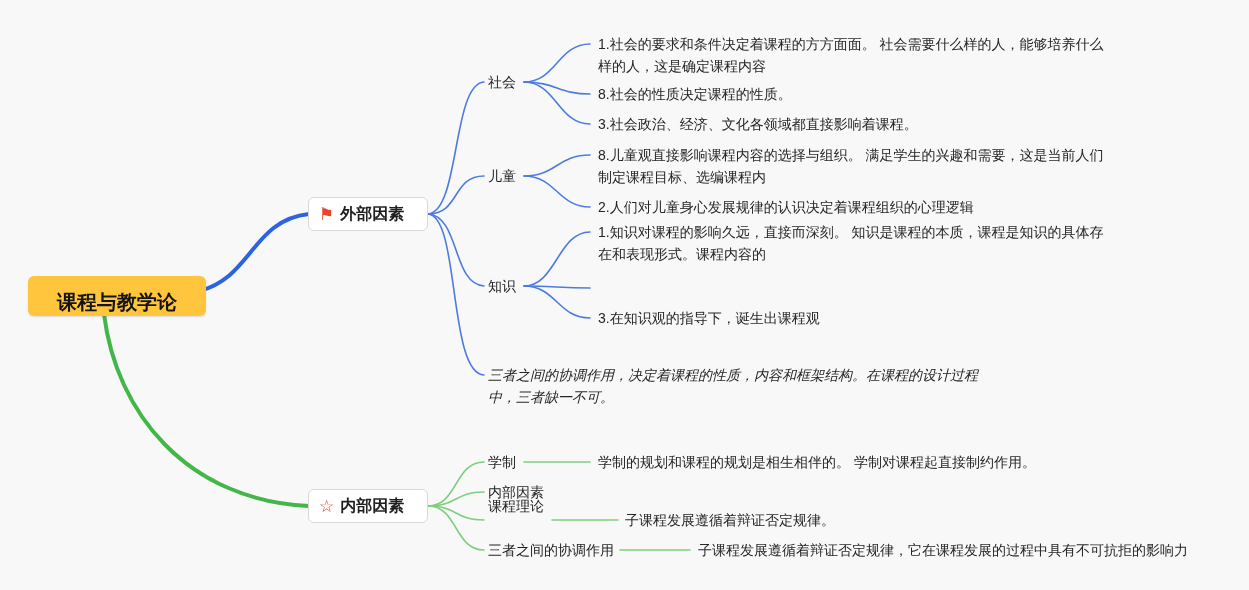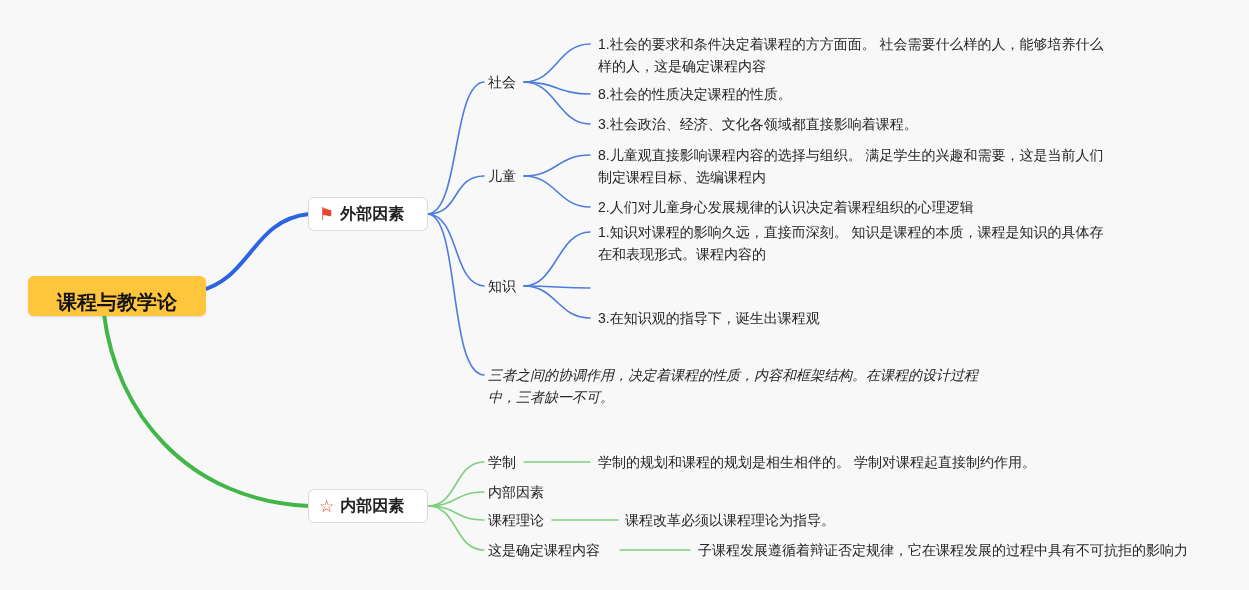--- a/index.html
+++ b/index.html
@@ -107,20 +107,20 @@
   <div class="item multi" style="left:598px;top:144px">8.儿童观直接影响课程内容的选择与组织。 满足学生的兴趣和需要，这是当前人们制定课程目标、选编课程内</div>
   <div class="item single" style="left:598px;top:196px">2.人们对儿童身心发展规律的认识决定着课程组织的心理逻辑</div>
 
   <div class="item multi" style="left:598px;top:221px">1.知识对课程的影响久远，直接而深刻。 知识是课程的本质，课程是知识的具体存在和表现形式。课程内容的</div>
   <div class="item single" style="left:598px;top:307px">3.在知识观的指导下，诞生出课程观</div>
 
   <div class="note" style="left:488px;top:364px">三者之间的协调作用，决定着课程的性质，内容和框架结构。在课程的设计过程中，三者缺一不可。</div>
 
   <div class="topic" style="left:488px;top:452px">学制</div>
   <div class="topic" style="left:488px;top:482px">内部因素</div>
-  <div class="topic" style="left:488px;top:510px">课程理论</div>
-  <div class="topic" style="left:488px;top:540px">这是确定课程内容</div>
+  <div class="topic" style="left:488px;top:496px">课程理论</div>
+  <div class="topic" style="left:488px;top:540px">三者之间的协调作用</div>
 
   <div class="item single" style="left:598px;top:451px">学制的规划和课程的规划是相生相伴的。 学制对课程起直接制约作用。</div>
-  <div class="item single" style="left:625px;top:509px">课程改革必须以课程理论为指导。</div>
+  <div class="item single" style="left:625px;top:509px">子课程发展遵循着辩证否定规律。</div>
   <div class="item single" style="left:698px;top:539px">子课程发展遵循着辩证否定规律，它在课程发展的过程中具有不可抗拒的影响力</div>
 
 </div>
 
 </body></html>

